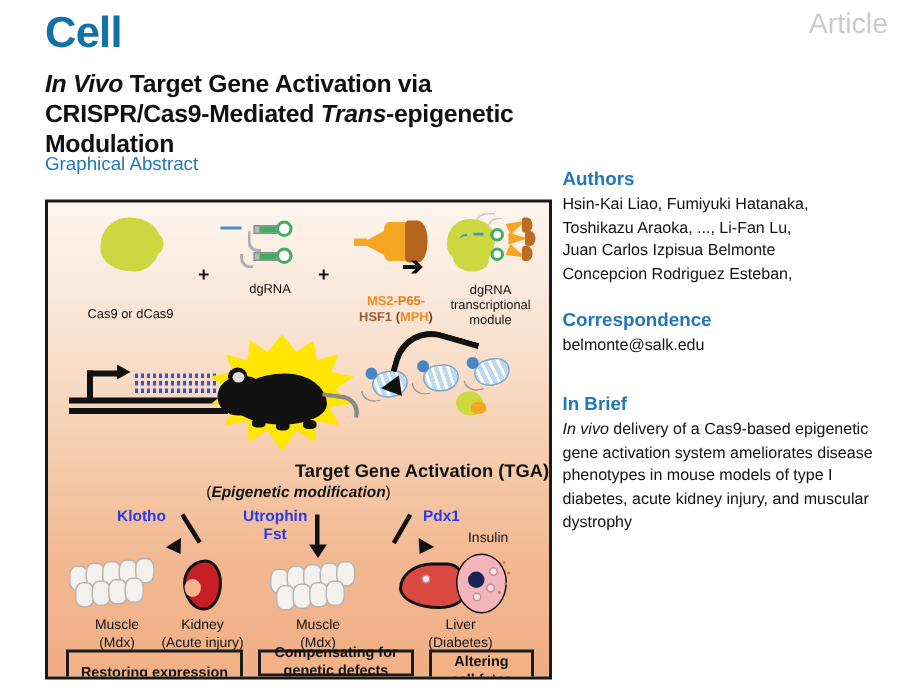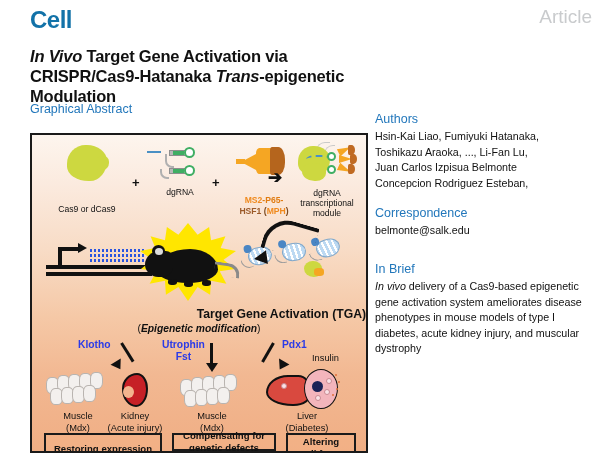--- a/index.html
+++ b/index.html
@@ -8,21 +8,21 @@
     width: 600px; height: 462px;
     background: #ffffff;
     font-family: "Liberation Sans", sans-serif;
     overflow: hidden;
   }
   #page { position: relative; width: 600px; height: 462px; background: #fff; }
 
   
   .cell-logo {
     position: absolute; left: 30px; top: 8px;
-    font-size: 24px; font-weight: bold; letter-spacing: -0.5px;
+    font-size: 29px; font-weight: bold; letter-spacing: -0.5px;
     color: #1272a8; line-height: 1;
   }
   .article-tag {
     position: absolute; right: 8px; top: 6px;
     font-size: 19px; color: #c9cbcd; font-weight: normal;
   }
   .paper-title {
     position: absolute; left: 30px; top: 46px; width: 350px;
     font-size: 16.5px; font-weight: bold; color: #111;
     line-height: 1.22; letter-spacing: -0.2px;
@@ -30,21 +30,21 @@
   .paper-title i { font-style: italic; }
 
   
   .sec-head {
     color: #2277bb; font-size: 12.5px; font-weight: normal;
   }
   #ga-head { position: absolute; left: 30px; top: 102px; }
 
   
   .rcol { position: absolute; left: 375px; width: 222px; }
-  .rcol .sec-head { display:block; margin-bottom: 3px; }
+  .rcol .sec-head { display:block; margin-bottom: 3px; font-weight: bold; }
   .rcol p {
     margin: 0; font-size: 10.7px; color: #111; line-height: 1.45;
   }
   .rcol p i { font-style: italic; }
   #authors-block { top: 112px; }
   #corr-block { top: 206px; }
   #brief-block { top: 262px; }
 
   
   #ga-panel {
@@ -338,21 +338,21 @@
 </style>
 </head>
 <body>
 
 <div id="page">
 
   <div class="cell-logo">Cell</div>
   <div class="article-tag">Article</div>
 
   <div class="paper-title">
-    <i>In Vivo</i><span> Target Gene Activation via CRISPR/Cas9-</span><span>Hatanaka </span><i>Trans</i><span>-epigenetic Modulation</span>
+    <i>In Vivo</i><span> Target Gene Activation via CRISPR/Cas9-</span><span>Mediated </span><i>Trans</i><span>-epigenetic Modulation</span>
   </div>
 
   <div id="ga-head" class="sec-head">Graphical Abstract</div>
 
   <div class="rcol" id="authors-block">
     <span class="sec-head">Authors</span>
     <p>Hsin-Kai Liao, Fumiyuki Hatanaka,</p>
     <p>Toshikazu Araoka, ..., Li-Fan Lu,</p>
     <p>Juan Carlos Izpisua Belmonte</p>
     <p>Concepcion Rodriguez Esteban,</p>

